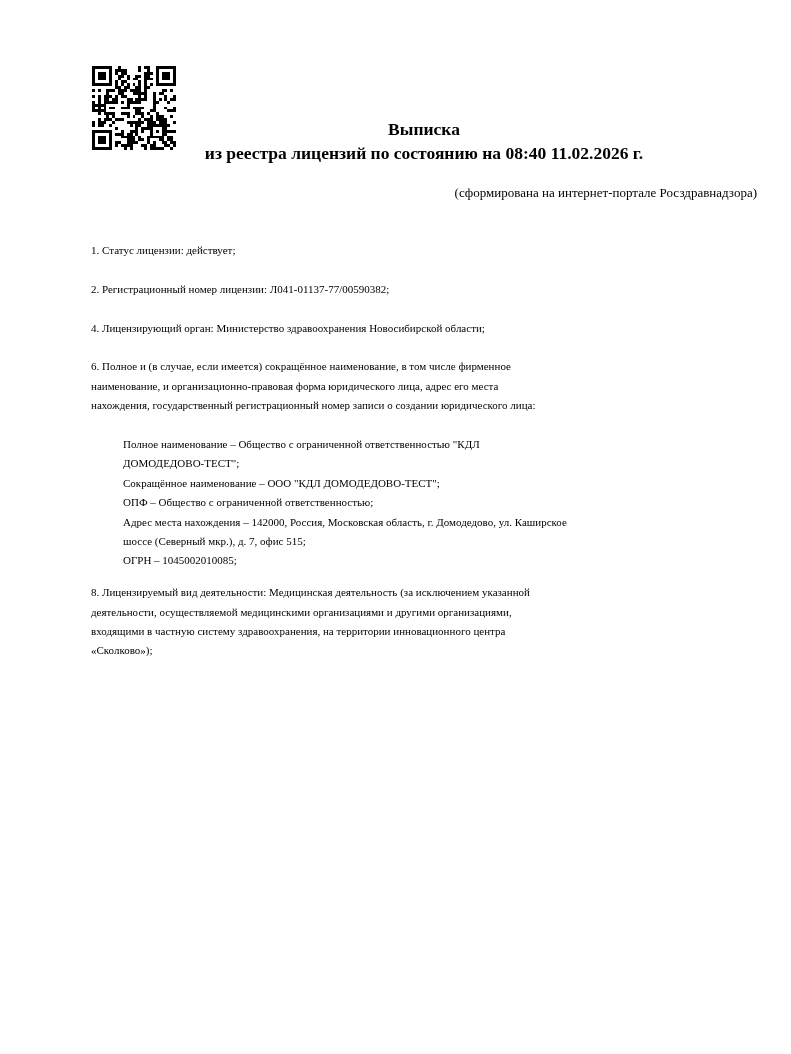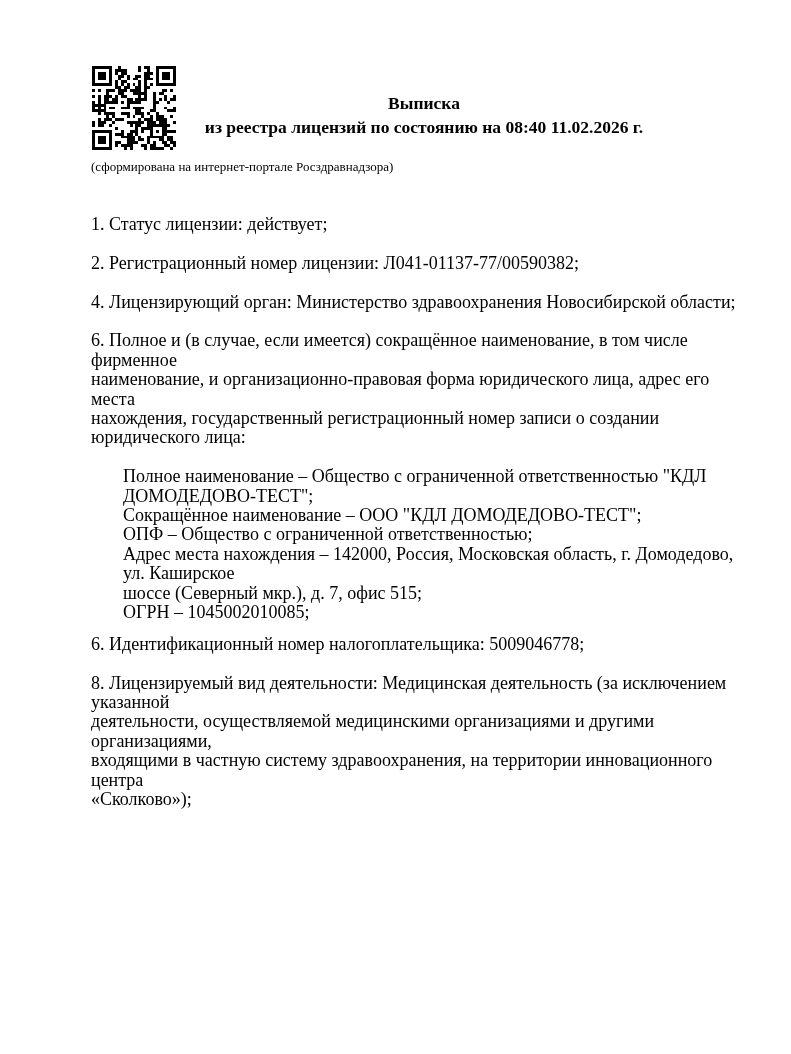--- a/index.html
+++ b/index.html
@@ -17,37 +17,37 @@
     position: absolute;
     left: 92px;
     top: 66px;
     width: 84px;
     height: 84px;
     shape-rendering: crispEdges;
   }
   .content {
     margin-left: 91px;
     width: 666px;
-    padding-top: 92px;
+    padding-top: 118px;
   }
   .title-block {
     text-align: center;
     font-weight: bold;
     font-size: 17.5px;
     line-height: 23.5px;
   }
   .subtitle {
     margin-top: 20px;
-    text-align: left;
+    text-align: right;
     font-size: 13px;
     line-height: 16px;
   }
   .body-text {
     margin-top: 40px;
-    font-size: 18px;
+    font-size: 11px;
     line-height: 19.4px;
   }
   .para {
     white-space: pre-line;
     margin: 0 0 19.4px 0;
   }
   .para.org-details {
     margin-bottom: 12.4px;
     margin-left: 32px;
   }
@@ -488,21 +488,20 @@
       <p class="para">6. Полное и (в случае, если имеется) сокращённое наименование, в том числе фирменное
 наименование, и организационно-правовая форма юридического лица, адрес его места
 нахождения, государственный регистрационный номер записи о создании юридического лица:</p>
       <p class="para org-details">Полное наименование – Общество с ограниченной ответственностью "КДЛ
 ДОМОДЕДОВО-ТЕСТ";
 Сокращённое наименование – ООО "КДЛ ДОМОДЕДОВО-ТЕСТ";
 ОПФ – Общество с ограниченной ответственностью;
 Адрес места нахождения – 142000, Россия, Московская область, г. Домодедово, ул. Каширское
 шоссе (Северный мкр.), д. 7, офис 515;
 ОГРН – 1045002010085;</p>
-      <p class="para">6. Идентификационный номер налогоплательщика: 5009046778;</p>
       <p class="para">8. Лицензируемый вид деятельности: Медицинская деятельность (за исключением указанной
 деятельности, осуществляемой медицинскими организациями и другими организациями,
 входящими в частную систему здравоохранения, на территории инновационного центра
 «Сколково»);</p>
     </div>
 
   </div>
 </div>
 
 </body></html>

